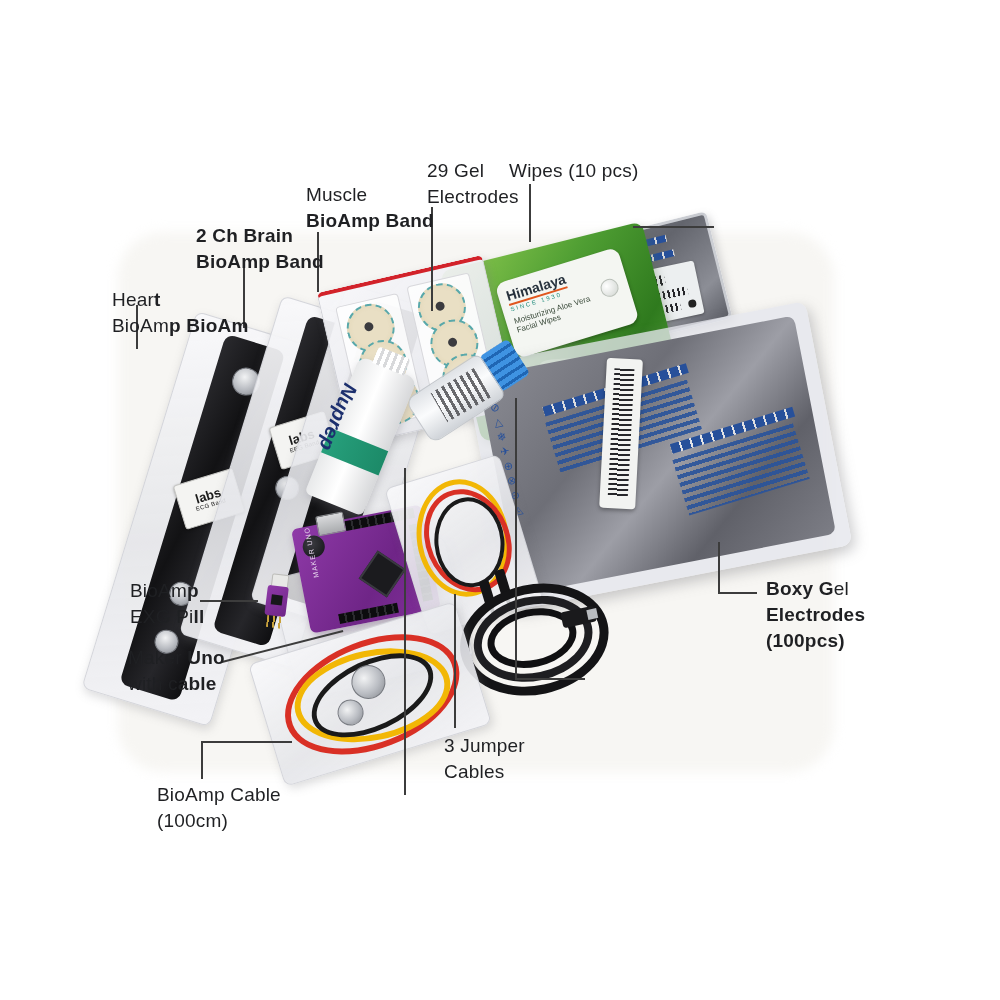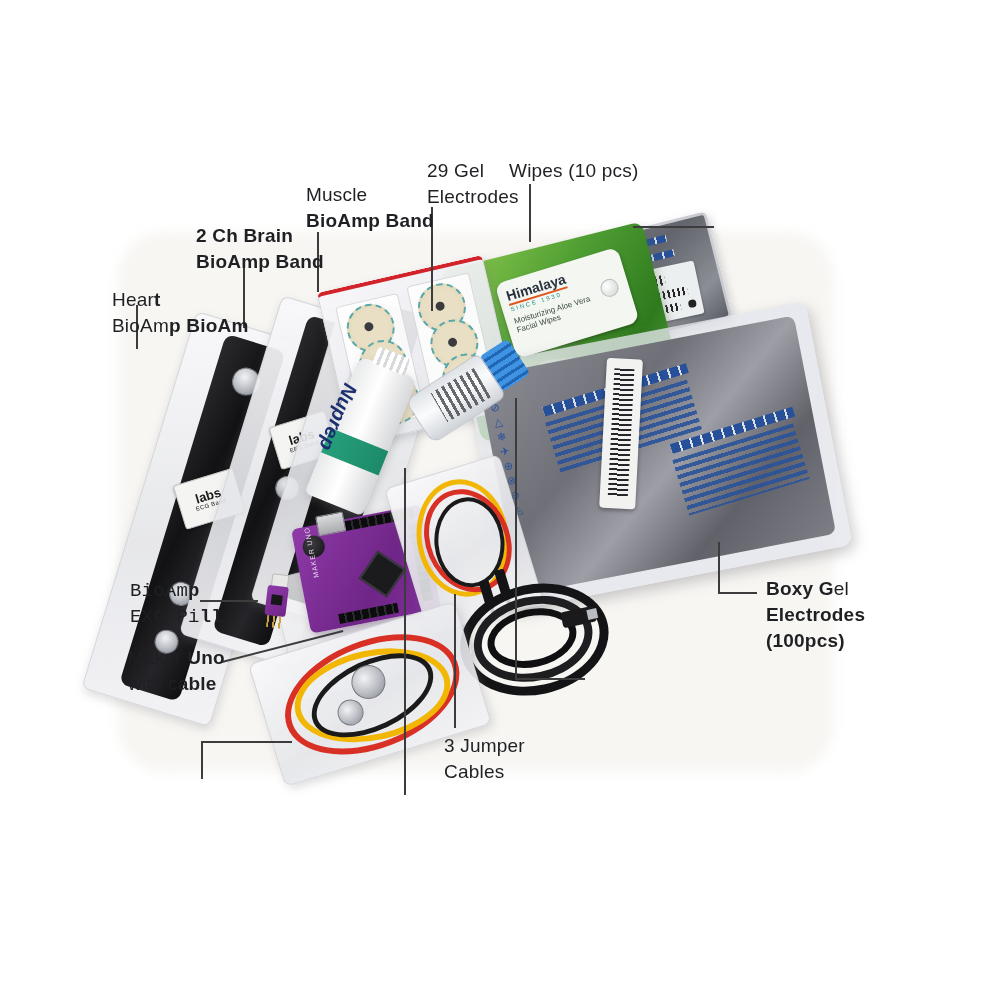--- a/index.html
+++ b/index.html
@@ -228,30 +228,34 @@
     <div>2 Ch Brain</div>
       <div>BioAmp Band</div>
   </div>
 
   <div class="label" style="left:112px;top:259px;margin-top:28px;">
     <div><span>Hear</span><span class="b">t</span></div>
     <div><span>BioAm</span><span class="b">p BioAm</span></div>
   </div>
 
 
-  <div class="label" style="left:130px;top:578px;font-family:Liberation Mono, monospace;">
+  <div class="label" style="left:130px;top:578px;">
     <div><span>BioAm</span><span class="b">p</span></div>
     <div><span>EXG Pi</span><span class="b">ll</span></div>
   </div>
 
   <div class="label" style="left:128px;top:645px;">
     <div><span>Maker </span><span class="b">Uno</span></div>
     <div><span>with c</span><span class="b">able</span></div>
   </div>
 
+  <div class="label" style="left:157px;top:782px;">
+    <div>BioAmp Cable</div>
+      <div>(100cm)</div>
+  </div>
 
 
   <div class="label" style="left:444px;top:733px;">
     <div>3 Jumper</div>
       <div>Cables</div>
   </div>
 
 
   <div class="label" style="left:766px;top:576px;">
     <div><span class="b">Boxy G</span><span>el</span></div>

